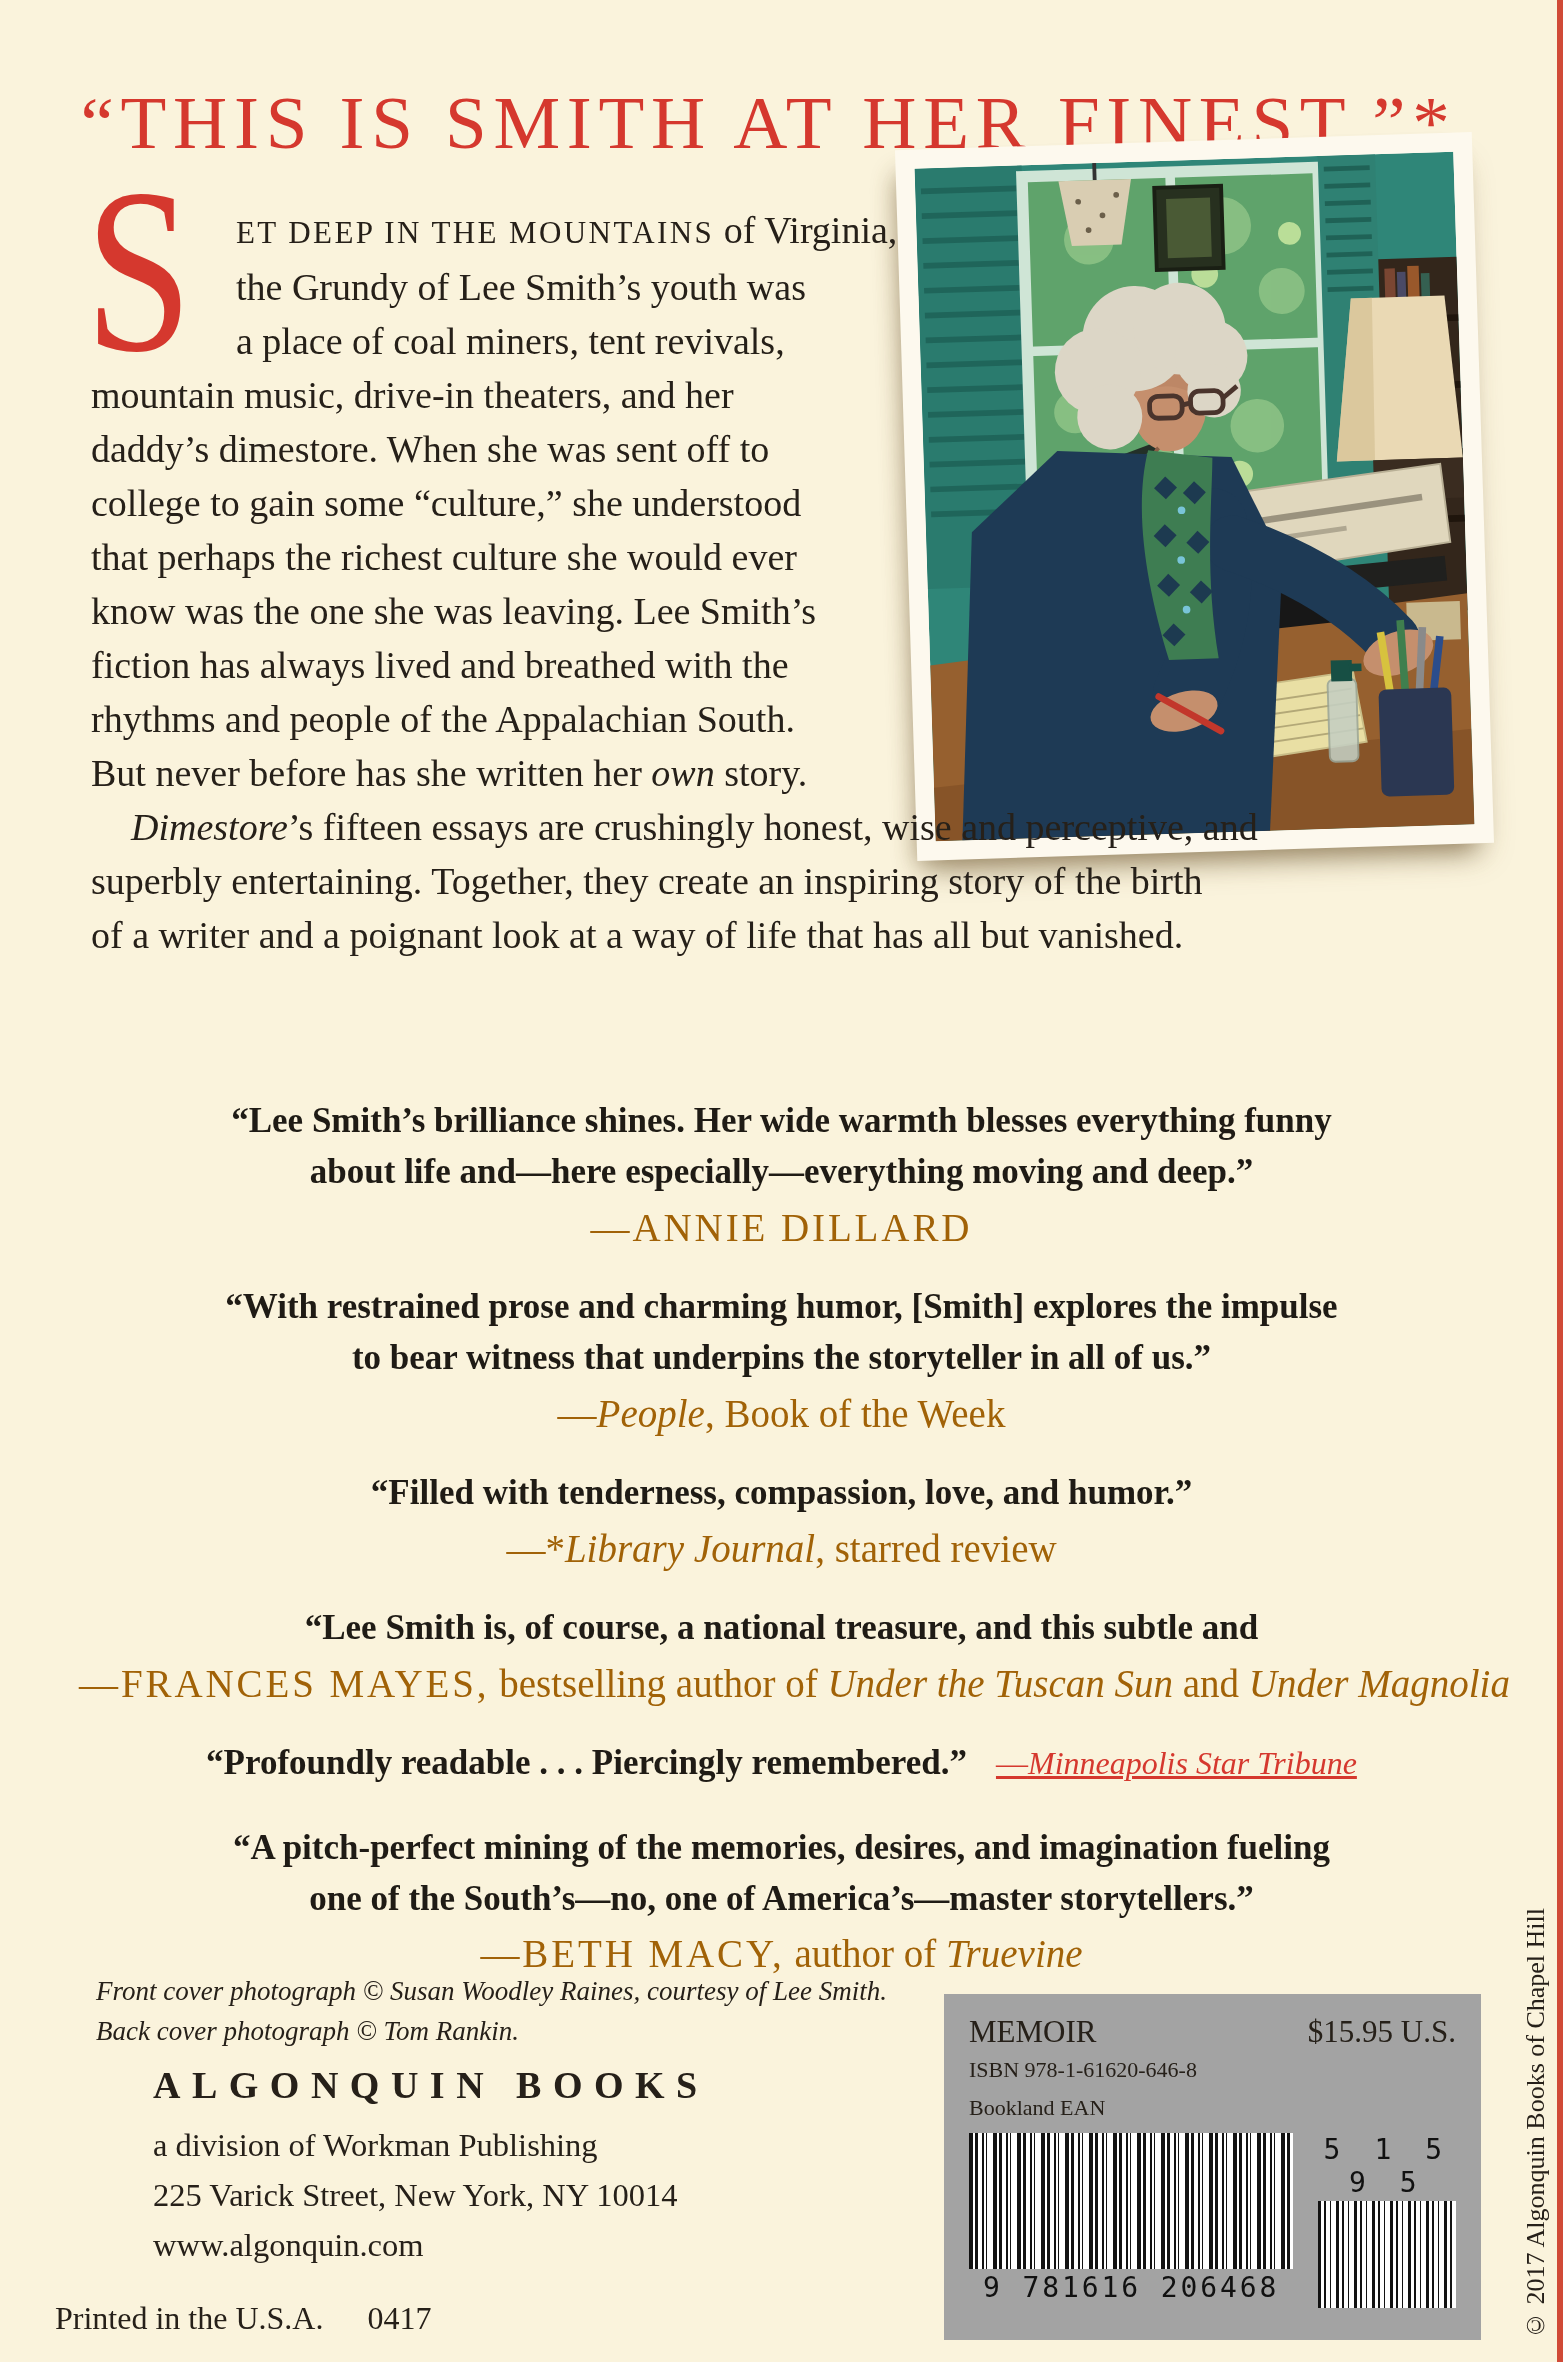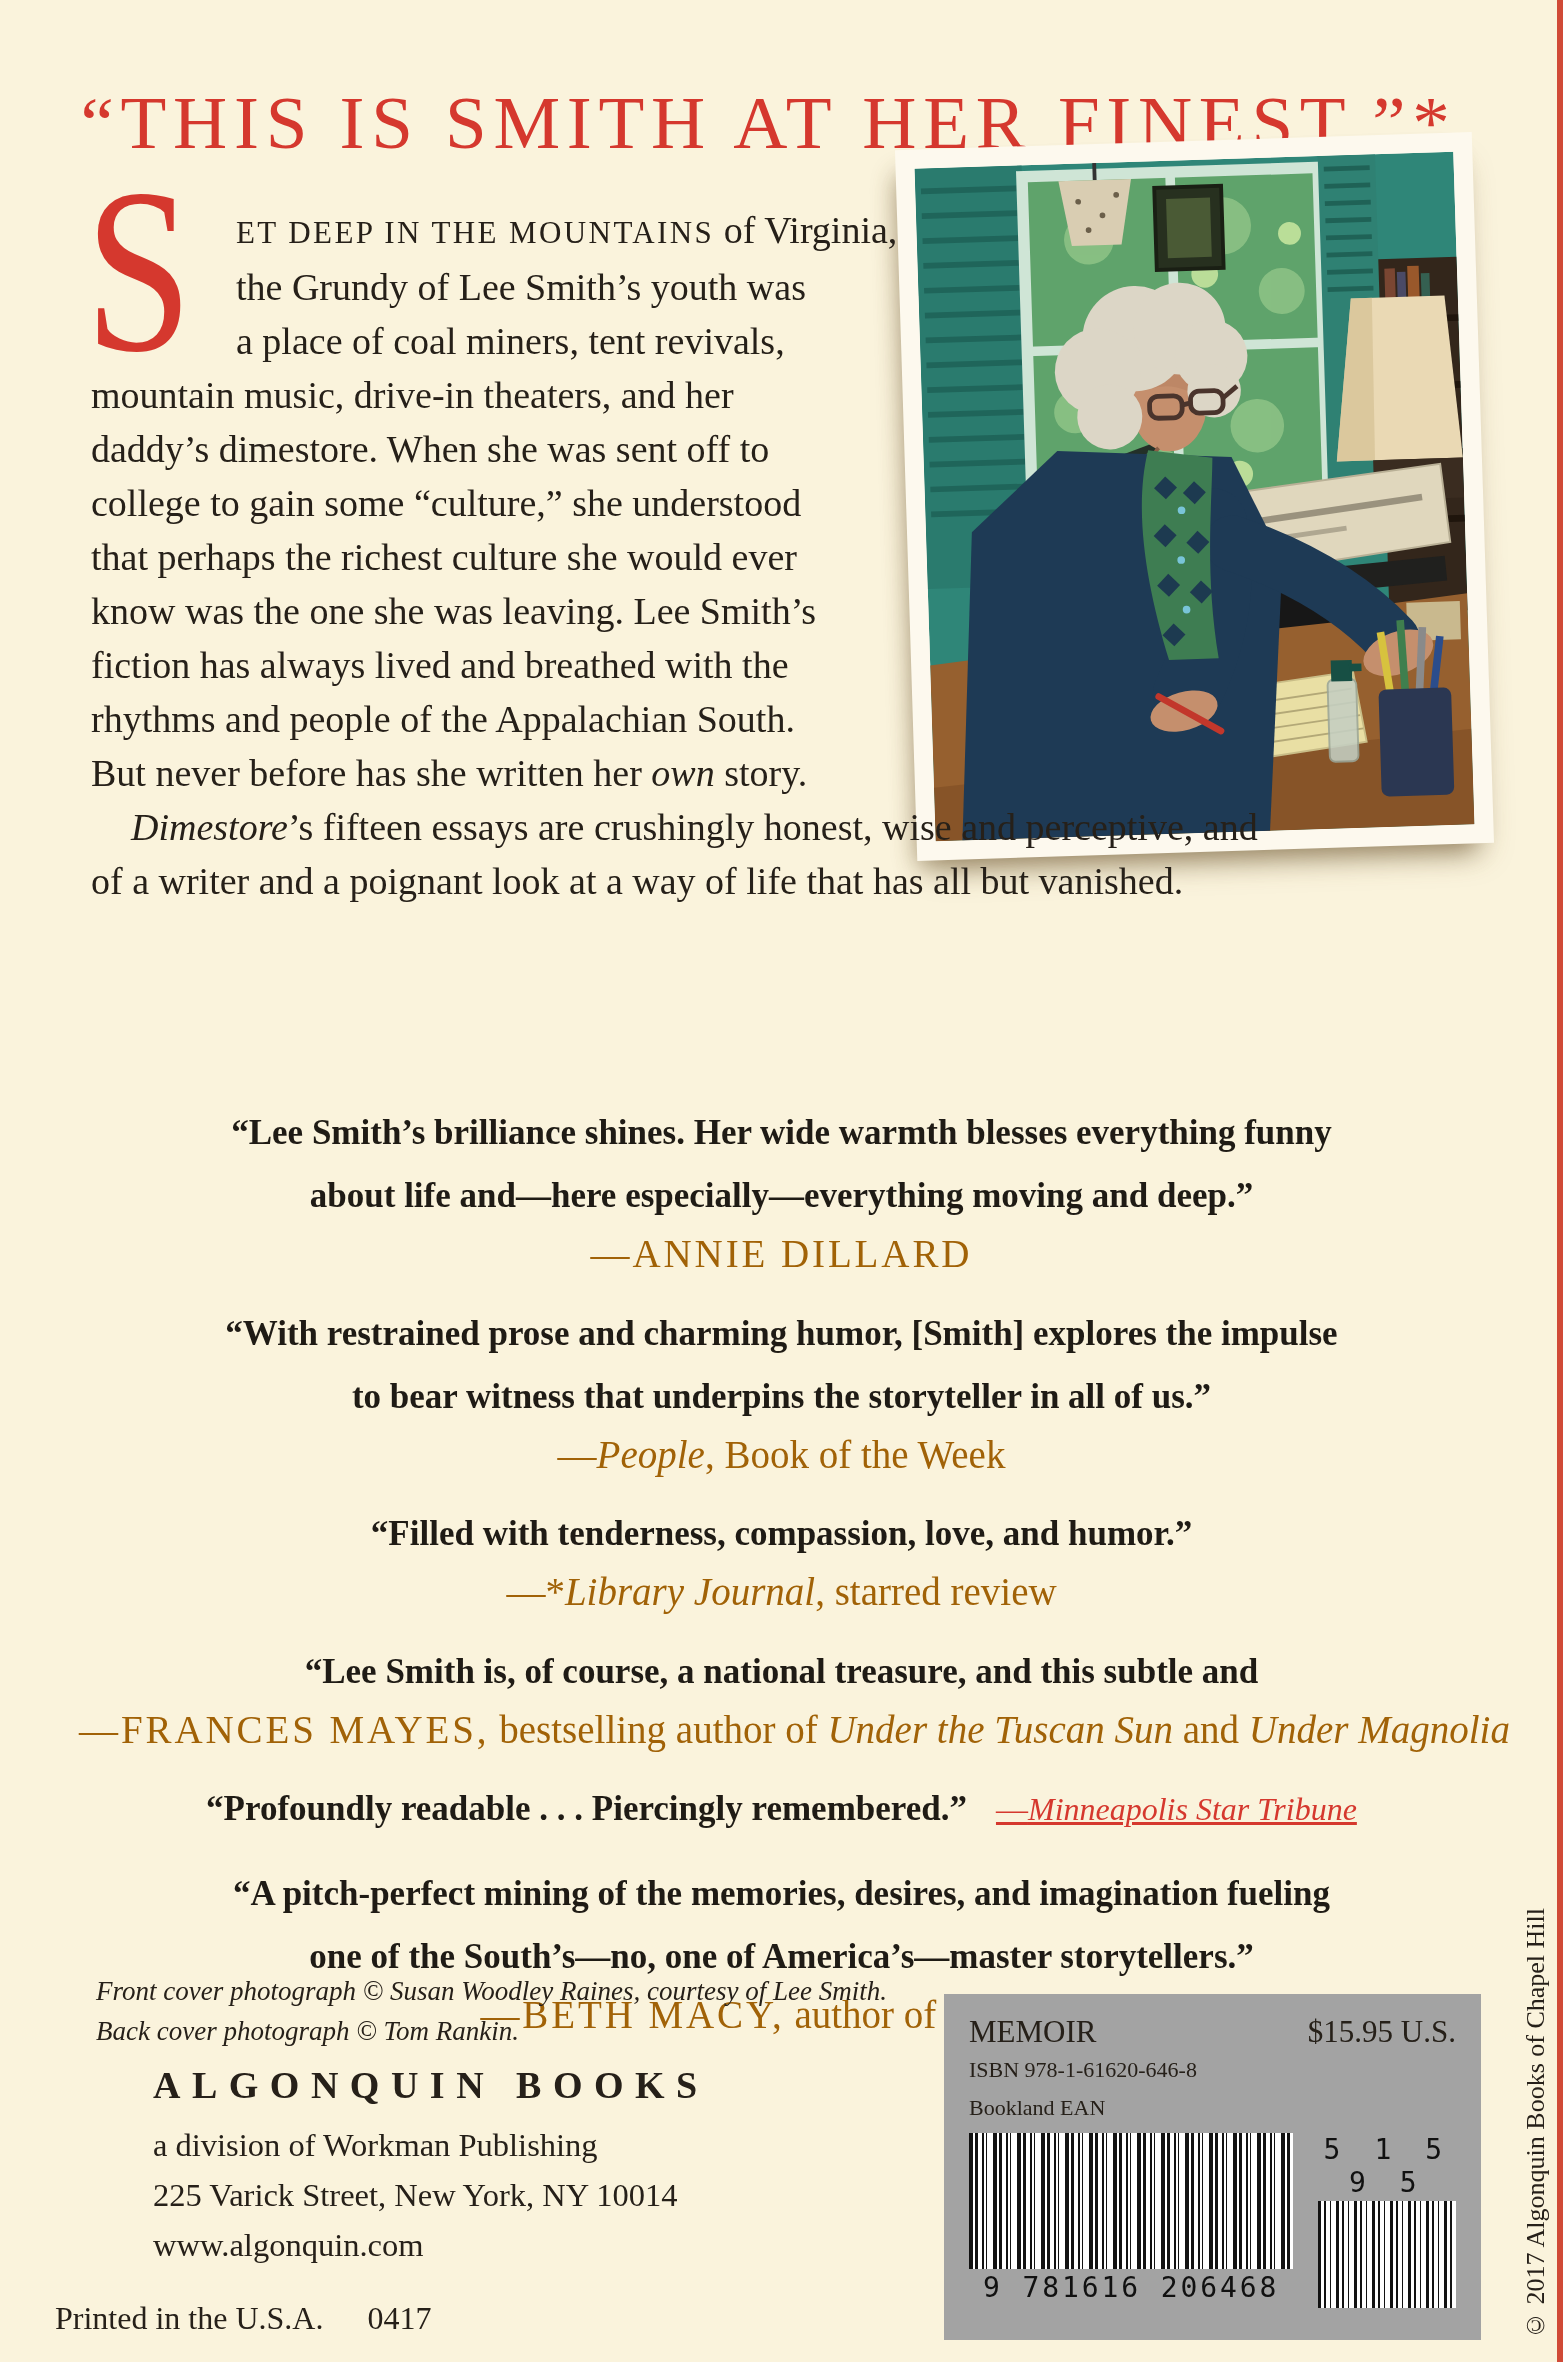--- a/index.html
+++ b/index.html
@@ -22,21 +22,21 @@
   .dropcap{position:absolute;left:-5.7px;top:-15.3px;font-size:235px;line-height:167px;color:#d5382e;
            transform:scaleX(.82);transform-origin:left top;}
   .line{margin:0;font-size:38px;line-height:54px;white-space:nowrap;}
   .line.indent{padding-left:145px;}
   .line .sc{font-size:31px;letter-spacing:2.4px;}
   .line em{font-style:italic;}
   .p2first{text-indent:40px;}
 
   
   .blurbs{position:absolute;left:79px;top:1095px;width:1405px;text-align:center;}
-  .bq{margin:12px;font-size:35px;line-height:51px;font-weight:bold;color:#1f1b15;white-space:nowrap;}
+  .bq{margin:0;font-size:35px;line-height:51px;font-weight:bold;color:#1f1b15;white-space:nowrap;}
   .attr{margin:9.6px 0 32.5px 0;font-size:39px;line-height:42px;color:#a16207;white-space:nowrap;}
   .attr .caps{letter-spacing:2.9px;}
   .attr em{font-style:italic;}
   .inline-attr{font-weight:normal;color:#d5382e;font-size:32px;margin-left:29px;text-decoration:underline;}
   .inline-attr em{font-style:italic;}
 
   
   .credits{position:absolute;left:96px;top:1971px;font-style:italic;font-size:27px;line-height:40px;}
   .credits p{margin:0;white-space:nowrap;}
   .publisher{position:absolute;left:153px;top:2063px;}
@@ -270,20 +270,21 @@
     <p class="line indent">a place of coal miners, tent revivals,</p>
     <p class="line">mountain music, drive-in theaters, and her</p>
     <p class="line">daddy’s dimestore. When she was sent off to</p>
     <p class="line">college to gain some “culture,” she understood</p>
     <p class="line">that perhaps the richest culture she would ever</p>
     <p class="line">know was the one she was leaving. Lee Smith’s</p>
     <p class="line">fiction has always lived and breathed with the</p>
     <p class="line">rhythms and people of the Appalachian South.</p>
     <p class="line"><span>But never before has she written her </span><em>own</em><span> story.</span></p>
     <p class="line p2first"><em>Dimestore</em><span>’s fifteen essays are crushingly honest, wise and perceptive, and</span></p>
+    <p class="line">superbly entertaining. Together, they create an inspiring story of the birth</p>
     <p class="line">of a writer and a poignant look at a way of life that has all but vanished.</p>
   </div>
 
   <div class="blurbs">
 
     <div class="blurb">
       <p class="bq">“Lee Smith’s brilliance shines. Her wide warmth blesses everything funny</p>
       <p class="bq">about life and—here especially—everything moving and deep.”</p>
       <p class="attr"><span class="caps">—ANNIE DILLARD</span></p>
     </div>

